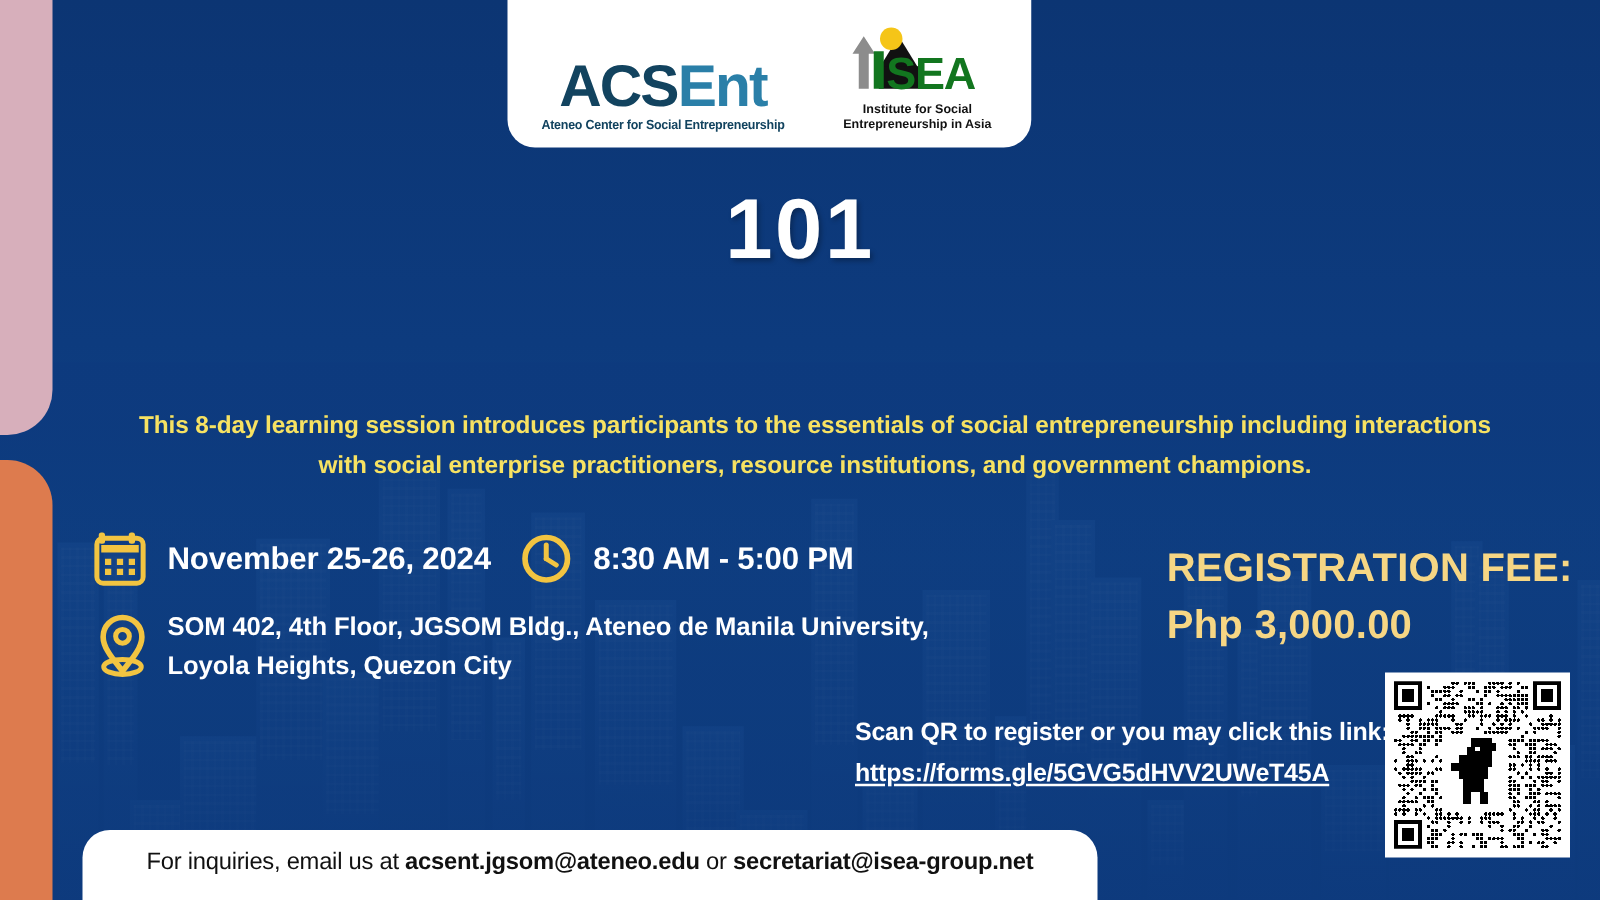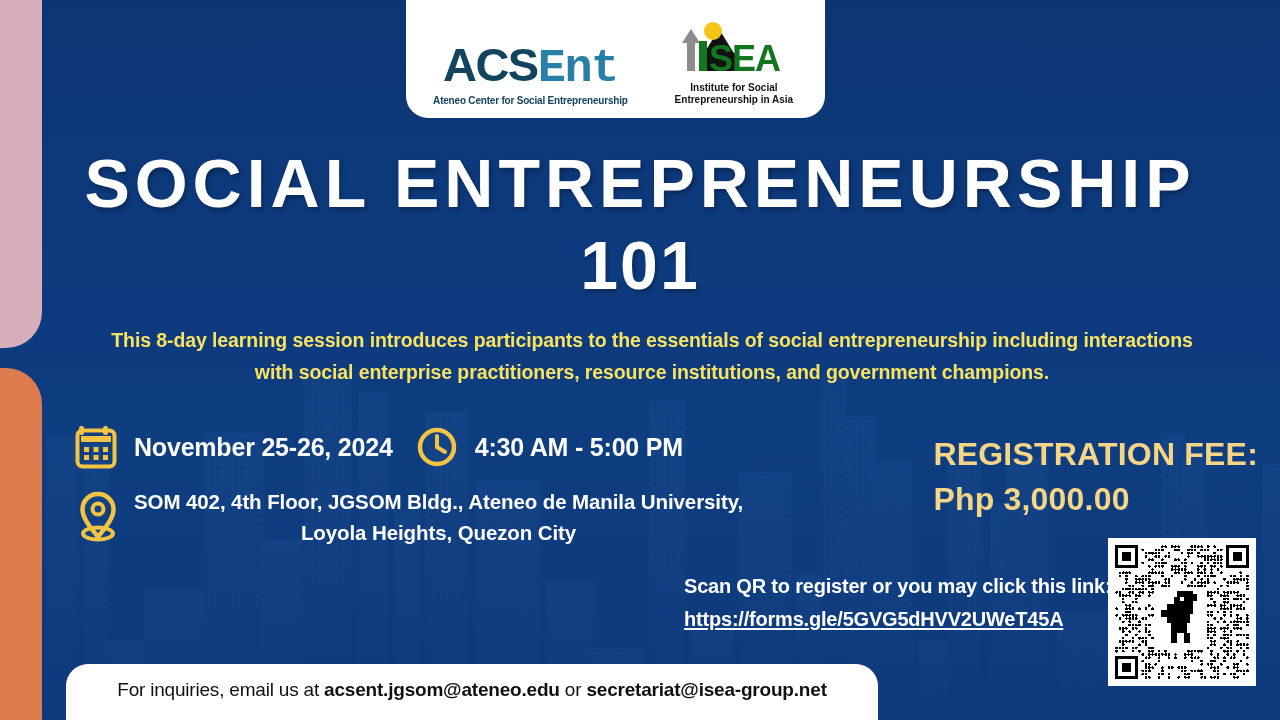--- a/index.html
+++ b/index.html
@@ -67,21 +67,21 @@
   }
   .acsent{ display:flex; flex-direction:column; align-items:center; }
   .acsent-word{
     font-weight:bold;
     font-size:47px;
     line-height:46px;
     letter-spacing:-1.5px;
     font-family:"Liberation Sans", sans-serif;
   }
   .acsent-word .acs{ color:#12435f; }
-  .acsent-word .ent{ color:#2a7fa8;font-family:Liberation Mono, monospace; }
+  .acsent-word .ent{ color:#2a7fa8; }
   .acsent-tag{
     color:#12435f;
     font-size:10.5px;
     font-weight:bold;
     letter-spacing:-.2px;
     margin-top:2px;
     transform:scaleX(.95);
     white-space:nowrap;
   }
   .isea{ display:flex; flex-direction:column; width:150px; }
@@ -124,21 +124,20 @@
   .info{ position:absolute; left:74px; top:424px; }
   .row{ display:flex; align-items:center; }
   .row-date{ gap:0; }
   .ico{ flex:none; display:flex; align-items:center; justify-content:center; }
   .info-txt{
     color:#ffffff; font-weight:bold; font-size:25px; letter-spacing:-.2px;
   }
   .venue{
     color:#ffffff; font-weight:bold; font-size:20.5px; line-height:31px;
     letter-spacing:-.1px;
-    text-align:center;
   }
   .row-venue{ align-items:flex-start; margin-top:16px; }
 
   
   .fee{
     position:absolute; right:22px; top:432px;
     color:#f6d684;
     font-weight:bold;
     font-size:32px;
     line-height:45px;
@@ -252,21 +251,20 @@
       </div>
       <div class="isea-tag">
         <span>Institute for Social</span><br>
         <span>Entrepreneurship in Asia</span>
       </div>
     </div>
 
   </div>
 
   <div class="title">
-    <div>SOCIAL ENTREPRENEURSHIP</div>
     <div class="l2">101</div>
   </div>
 
   <div class="subtitle">
     <span>This 8-day learning session introduces participants to the essentials of social entrepreneurship including</span>
     <span>interactions with social enterprise practitioners, resource institutions, and government champions.</span>
   </div>
 
   <div class="info">
 
@@ -289,21 +287,21 @@
       </span>
       <span class="info-txt" style="margin-left:16px;">November 25-26, 2024</span>
 
       <span class="ico" style="margin-left:22px;">
         <svg width="44" height="44" viewBox="0 0 44 44">
           <circle cx="22" cy="22" r="17" fill="none" stroke="#f2c441" stroke-width="4.5"></circle>
           <line x1="22" y1="22" x2="22" y2="11" stroke="#f2c441" stroke-width="4" stroke-linecap="round"></line>
           <line x1="22" y1="22" x2="30" y2="27" stroke="#f2c441" stroke-width="4" stroke-linecap="round"></line>
         </svg>
       </span>
-      <span class="info-txt" style="margin-left:16px;">4:30 AM - 5:00 PM</span>
+      <span class="info-txt" style="margin-left:16px;">8:30 AM - 5:00 PM</span>
     </div>
 
     <div class="row row-venue">
       <span class="ico" style="margin-top:2px;">
         <svg width="48" height="56" viewBox="0 0 48 56">
           <path d="M24 6 C15 6 8.5 13 8.5 21.5 C8.5 31 18 41 24 49 C30 41 39.5 31 39.5 21.5 C39.5 13 33 6 24 6 Z" fill="none" stroke="#f2c441" stroke-width="4.5" stroke-linejoin="round"></path>
           <circle cx="24" cy="21" r="5.5" fill="none" stroke="#f2c441" stroke-width="4"></circle>
           <ellipse cx="24" cy="45.5" rx="15" ry="6" fill="none" stroke="#f2c441" stroke-width="4"></ellipse>
         </svg>
       </span>

